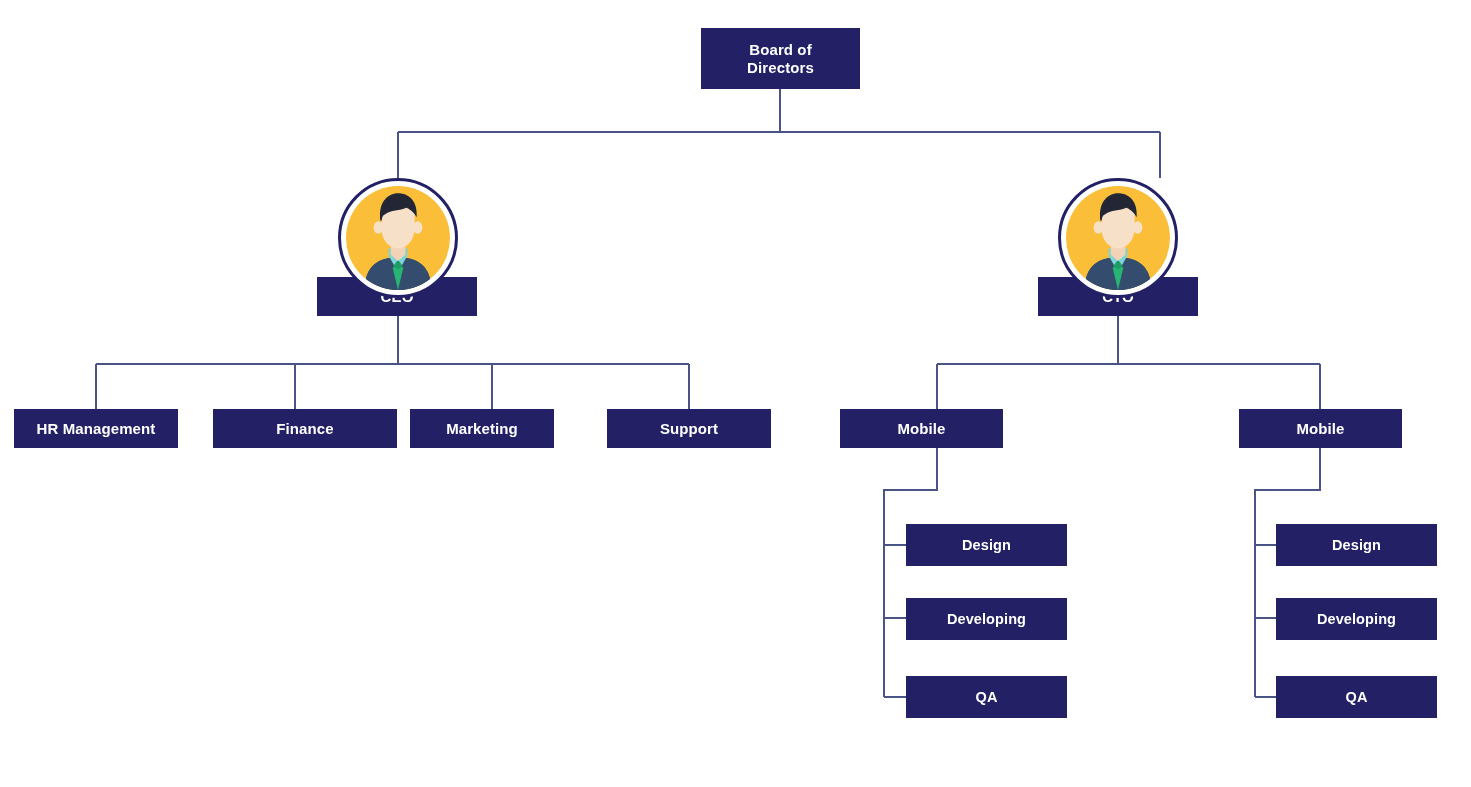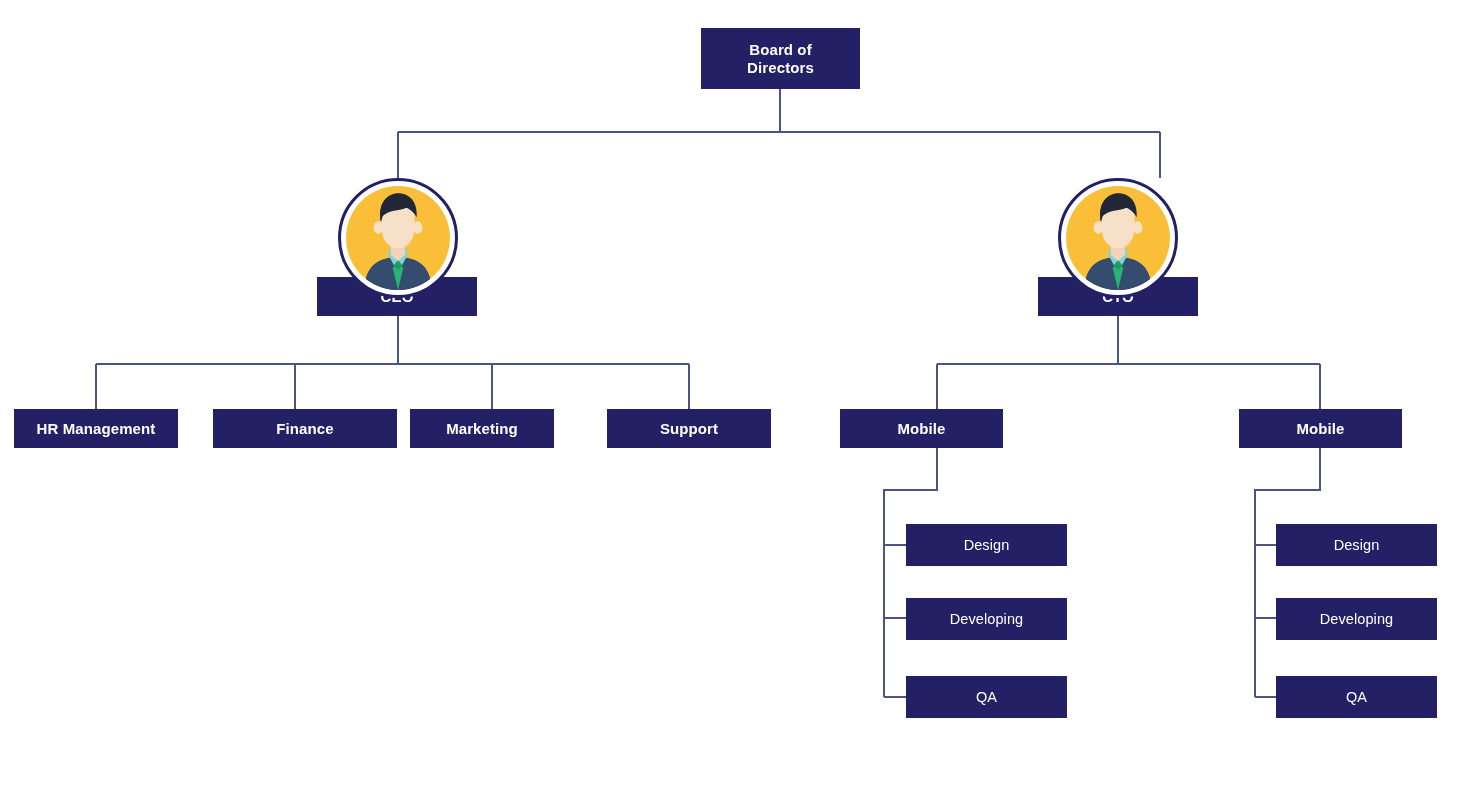--- a/index.html
+++ b/index.html
@@ -49,21 +49,21 @@
     display: flex;
     align-items: center;
     justify-content: center;
     text-align: center;
     letter-spacing: 0.1px;
     line-height: 1.15;
     padding: 0 22px;
     user-select: none;
   }
   .node.bold   { font-weight: bold; font-size: 15px; }
-  .node.light  { font-weight: normal; font-size: 14.5px; }
+  .node.light  { font-weight: bold; font-size: 14.5px; }
 
   
   .avatar {
     position: absolute;
     z-index: 5;
     width: 120px;
     height: 120px;
     border-radius: 50%;
     background: #ffffff;
     border: 3px solid #232066;

